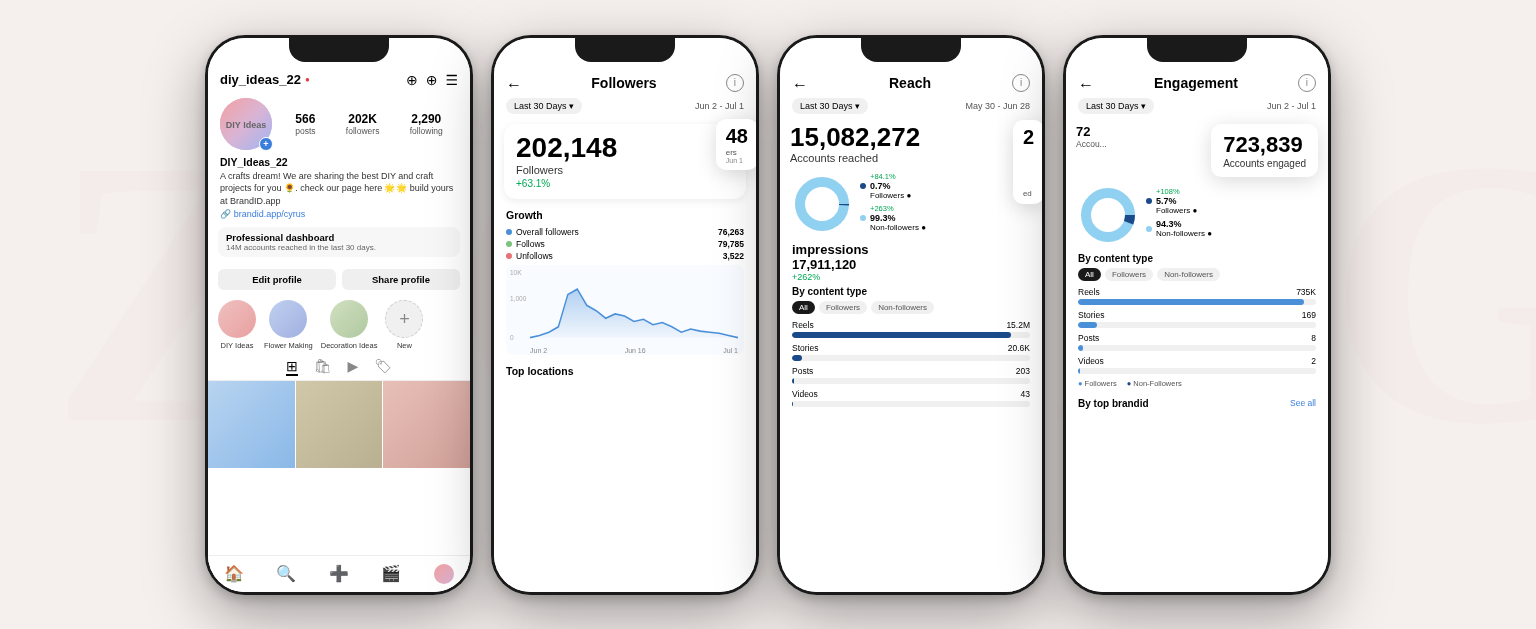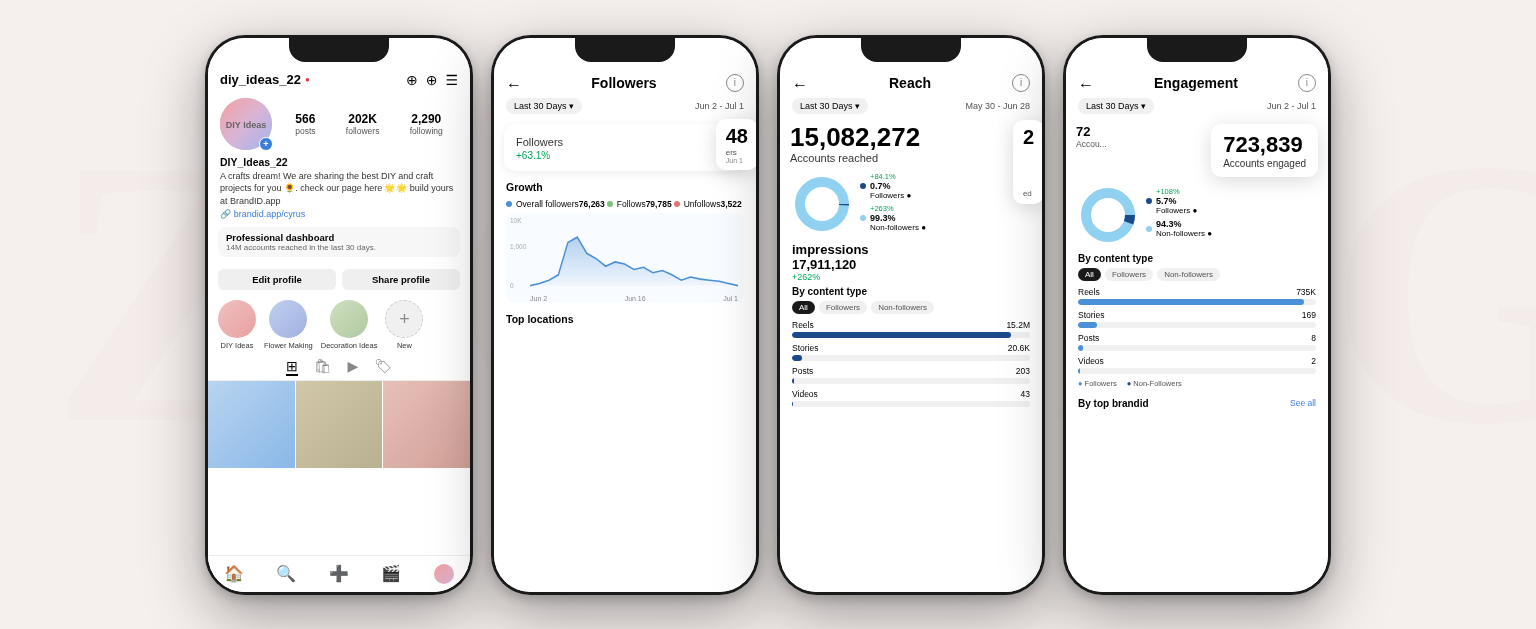--- a/index.html
+++ b/index.html
@@ -317,21 +317,21 @@
     .big-label { font-size: 11px; color: #333; margin-top: 2px; }
     .growth-pct { font-size: 10px; color: #00a854; font-weight: 500; margin-top: 2px; }
 
     
     .section-title { font-size: 10.5px; font-weight: 600; padding: 6px 12px 2px; }
 
     
     .growth-section { padding: 4px 12px; }
     .growth-legend {
       display: flex;
-      flex-direction: row;
+      flex-direction: column;
       gap: 2px;
       margin-bottom: 4px;
     }
     .legend-item {
       display: flex;
       align-items: center;
       justify-content: space-between;
       font-size: 8.5px;
     }
     .legend-dot {
@@ -582,20 +582,21 @@
 
           <div class="filter-row">
             <div class="filter-chip">
               <span>Last 30 Days ▾</span>
             </div>
             <span class="date-range">Jun 2 - Jul 1</span>
           </div>
 
           <div style="position:relative;">
             <div class="big-stat-card">
+              <div class="big-num">202,148</div>
               <div class="big-label">Followers</div>
               <div class="growth-pct">+63.1%</div>
             </div>
 
             <div class="tooltip-card" style="top:-5px;right:-2px;padding:6px 10px;">
               <div style="font-size:20px;font-weight:800;">48</div>
               <div style="font-size:8px;color:#555;">ers</div>
               <div style="font-size:7px;color:#888;">Jun 1</div>
             </div>
           </div>

